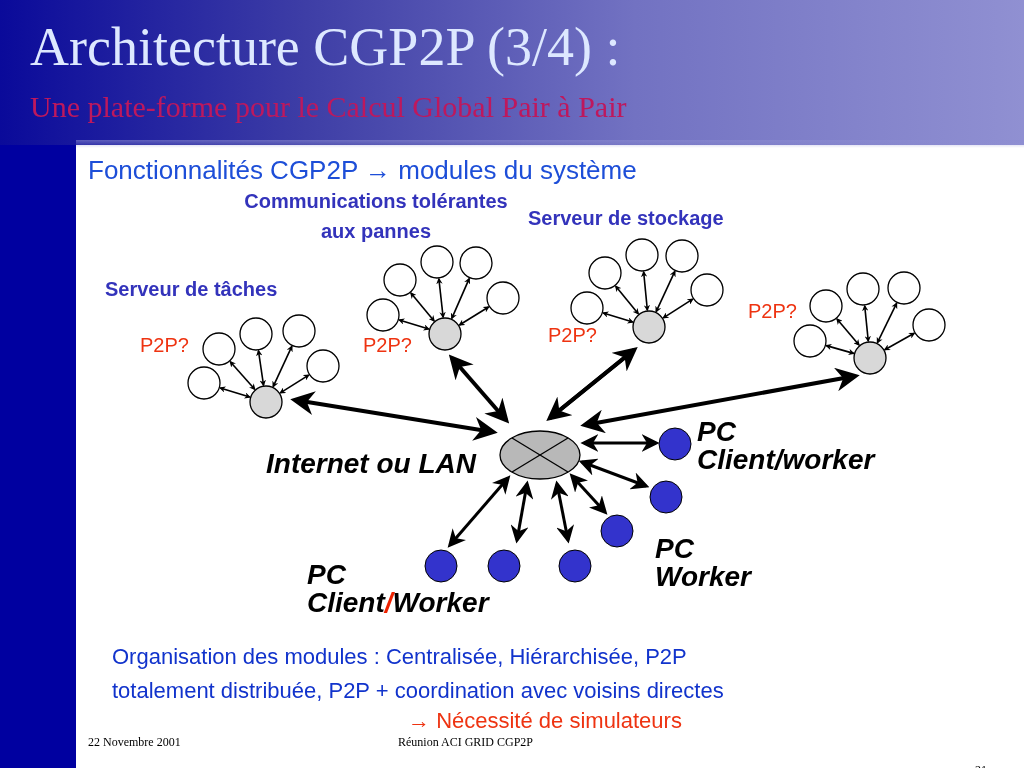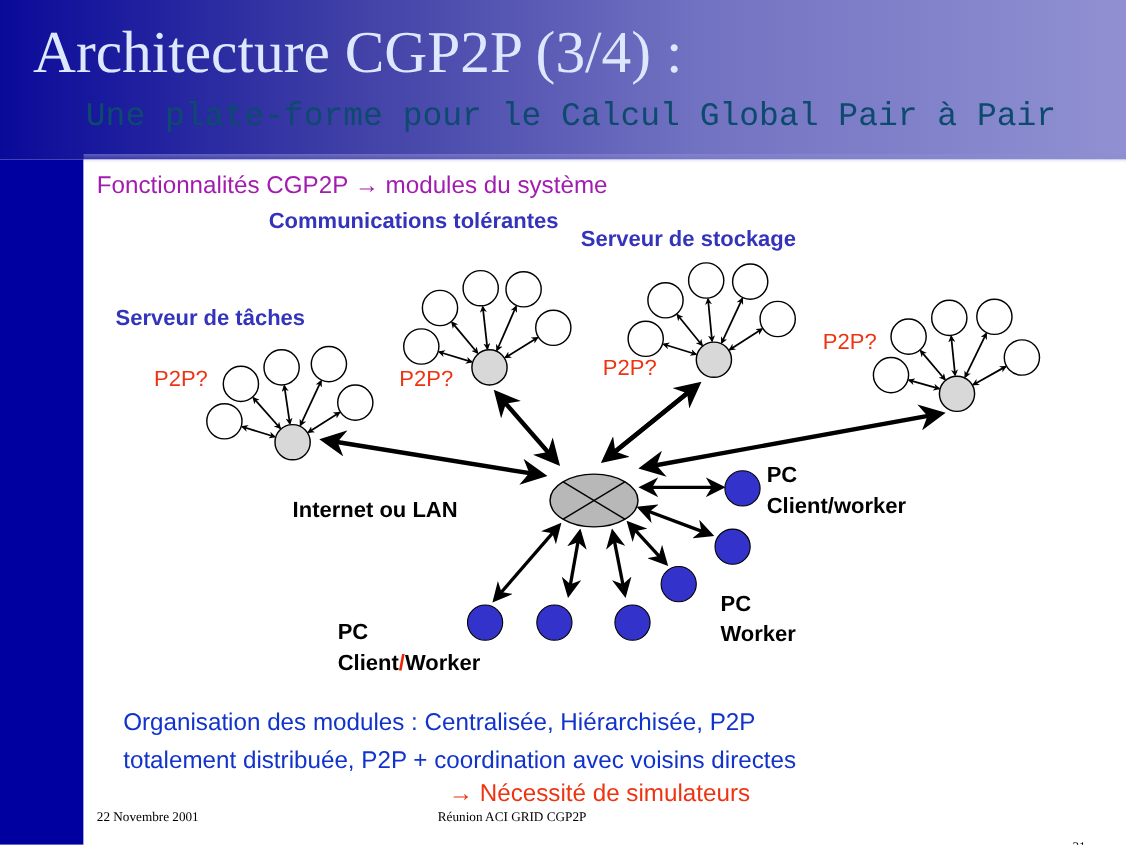--- a/index.html
+++ b/index.html
@@ -1,26 +1,26 @@
 <!DOCTYPE html>
 <html><head>
 <meta charset="utf-8">
 <style>
   html,body{margin:0;padding:0;}
   body{width:1024px;height:768px;position:relative;overflow:hidden;background:#ffffff;font-family:"Liberation Sans",sans-serif;}
   .header{position:absolute;left:0;top:0;width:1024px;height:145px;background:linear-gradient(90deg,#0a0a9a 0%,#3e3ea6 30%,#7272c2 62%,#9090d2 100%);}
   .left-strip{position:absolute;left:0;top:145px;width:76px;height:623px;background:#0000a0;}
   .header-fade{position:absolute;left:76px;top:140px;width:948px;height:8px;background:linear-gradient(180deg,rgba(140,140,210,0.6),rgba(255,255,255,0));}
   .title{position:absolute;left:30px;top:20px;font-family:Liberation Serif, serif;font-size:54px;color:#dde8ff;line-height:1;white-space:nowrap;text-align:right;}
-  .subtitle{position:absolute;left:30px;top:92px;font-family:Liberation Mono, monospace;font-size:30px;color:#0c4a6e;line-height:1;white-space:nowrap;margin-left:48px;}
+  .subtitle{position:absolute;left:30px;top:92px;font-family:Liberation Serif, serif;font-size:30px;color:#be185d;line-height:1;white-space:nowrap;}
   .white-panel{position:absolute;left:76px;top:145px;width:948px;height:623px;background:#fff;}
-  .intro{position:absolute;left:88px;top:155px;font-size:22px;color:#a21caf;white-space:nowrap;}
+  .intro{position:absolute;left:88px;top:155px;font-size:26px;color:#1d4ed8;white-space:nowrap;}
   .lbl{position:absolute;font-weight:bold;font-size:20px;color:#3333bb;text-align:center;line-height:30px;white-space:nowrap;}
   .p2p{position:absolute;font-size:20px;color:#ee3311;white-space:nowrap;}
-  .blk{position:absolute;font-weight:bold;font-size:20px;color:#000;line-height:28px;white-space:nowrap;}
+  .blk{position:absolute;font-weight:bold;font-size:28px;color:#000;line-height:28px;white-space:nowrap;font-style:italic;}
   .red{color:#ee2200;}
   .org{position:absolute;left:112px;top:640px;font-size:22px;color:#1133cc;line-height:34px;white-space:nowrap;}
   .conc{position:absolute;left:376px;top:708px;font-size:22px;color:#ee3311;white-space:nowrap;margin-left:32px;}
   .footer{position:absolute;top:735px;font-family:"Liberation Serif",serif;font-size:12px;color:#000;white-space:nowrap;}
   svg{position:absolute;left:0;top:0;}
 </style>
 </head>
 <body>
 
 <div class="header"></div>
@@ -35,20 +35,21 @@
   <span>Fonctionnalités CGP2P</span>
   <span style="font-weight:bold">→</span>
   <span>modules du système</span>
 </div>
 
 <div class="lbl" style="left:105px;top:274px;">
   <div>Serveur de tâches</div>
 </div>
 <div class="lbl" style="left:206px;top:186px;width:340px;">
   <div>Communications tolérantes</div>
+  <div>aux pannes</div>
 </div>
 <div class="lbl" style="left:528px;top:203px;">
   <div>Serveur de stockage</div>
 </div>
 <div class="lbl" style="left:805px;top:202px;width:170px;">
 </div>
 
 <div class="p2p" style="left:140px;top:334px;">P2P?</div>
 <div class="p2p" style="left:363px;top:334px;">P2P?</div>
 <div class="p2p" style="left:548px;top:324px;">P2P?</div>

